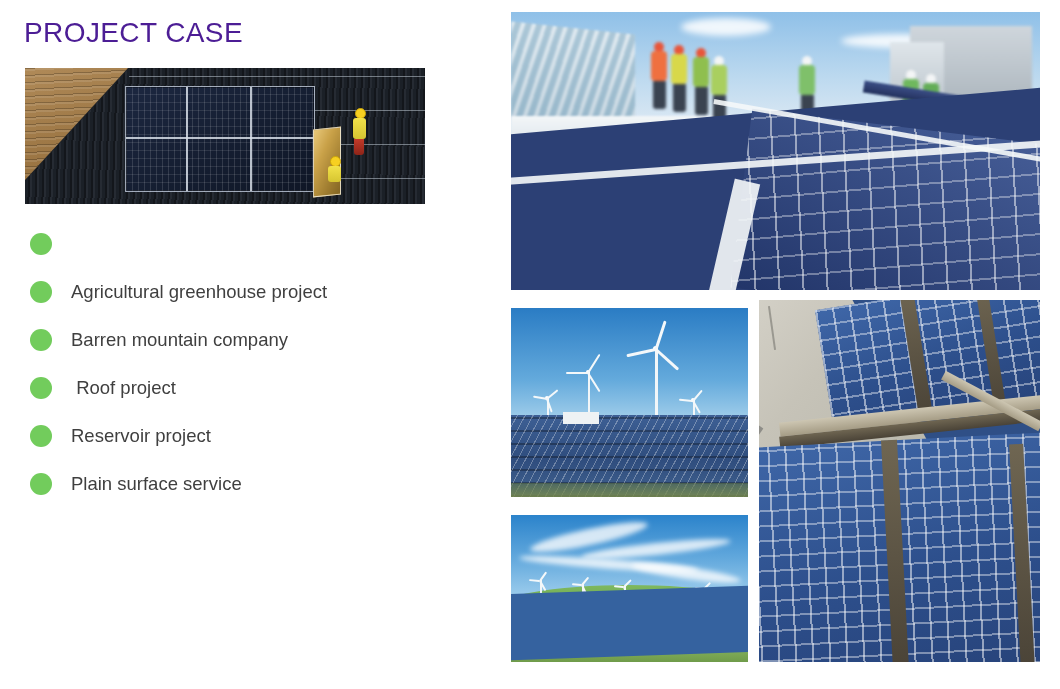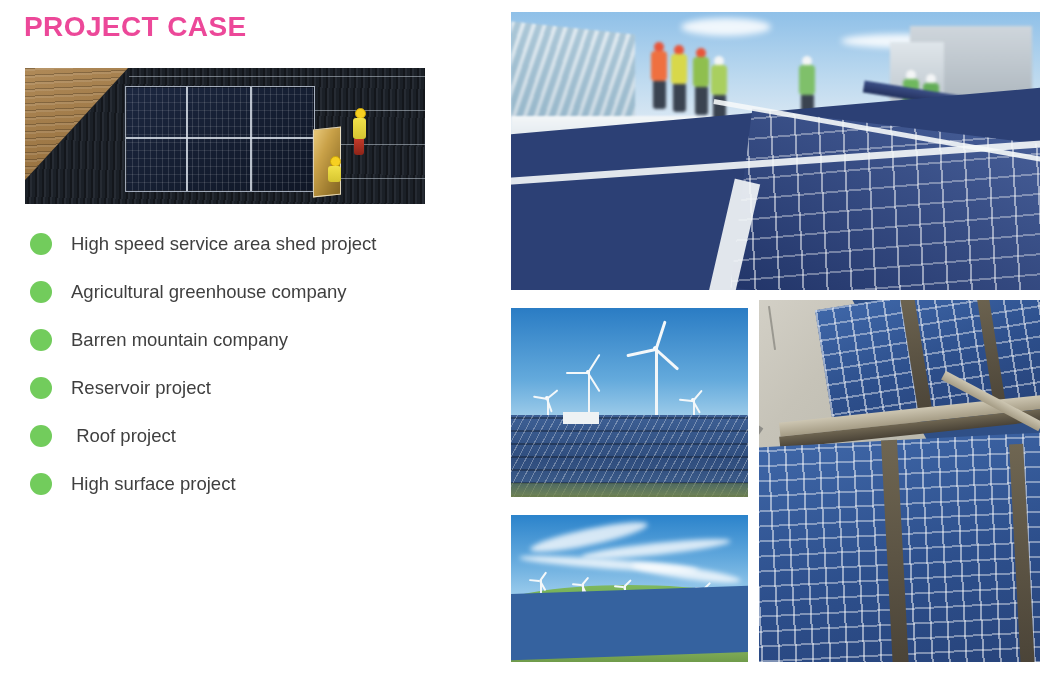--- a/index.html
+++ b/index.html
@@ -21,25 +21,25 @@
   #left-panel {
     position: absolute;
     left: 0; top: 0;
     width: 495px;
     height: 689px;
   }
 
   #page-title {
     position: absolute;
     left: 24px;
-    top: 13px;
+    top: 19px;
     font-size: 28px;
-    font-weight: 700;
+    font-weight: 400;
     letter-spacing: 0.4px;
-    color: #ec4899;
+    color: #4c1d95;
     line-height: 1;
     white-space: nowrap;
   }
 
   
   #rooftop-photo {
     position: absolute;
     left: 25px;
     top: 68px;
     width: 400px;
@@ -375,41 +375,40 @@
       <div class="worker" style="left:305px; top:88px;">
         <div class="helmet"></div>
           <div class="vest" style="height:16px;"></div>
       </div>
     </div>
   </div>
 
   <div id="project-list">
     <div class="project-item">
       <span class="bullet-dot"></span>
-      <span class="project-label">High speed service area shed project</span>
     </div>
     <div class="project-item">
       <span class="bullet-dot"></span>
-      <span class="project-label">Agricultural greenhouse company</span>
+      <span class="project-label">Agricultural greenhouse project</span>
     </div>
     <div class="project-item">
       <span class="bullet-dot"></span>
       <span class="project-label">Barren mountain company</span>
     </div>
     <div class="project-item">
       <span class="bullet-dot"></span>
-      <span class="project-label">Reservoir project</span>
+      <span class="project-label"> Roof project</span>
     </div>
     <div class="project-item">
       <span class="bullet-dot"></span>
-      <span class="project-label"> Roof project</span>
+      <span class="project-label">Reservoir project</span>
     </div>
     <div class="project-item">
       <span class="bullet-dot"></span>
-      <span class="project-label">High surface project</span>
+      <span class="project-label">Plain surface service</span>
     </div>
   </div>
 
 </div>
 
 <div id="photo-grid">
 
   <div class="photo" id="photo-rooftop-crew">
     <div class="sky-crew"></div>
     <div class="cloud" style="left:170px; top:6px; width:90px; height:18px;"></div>

